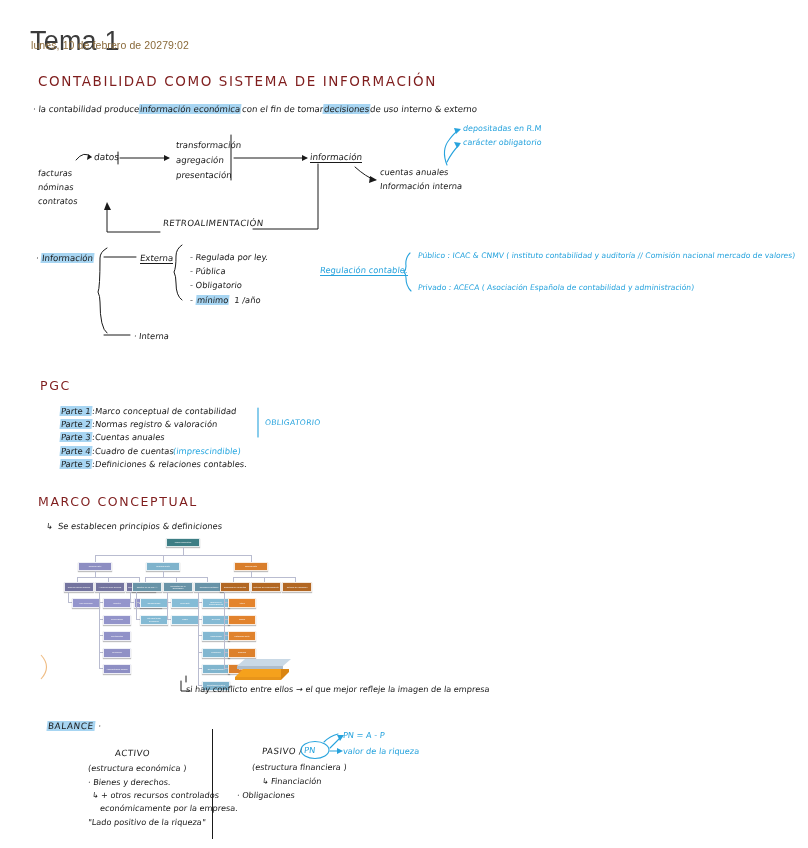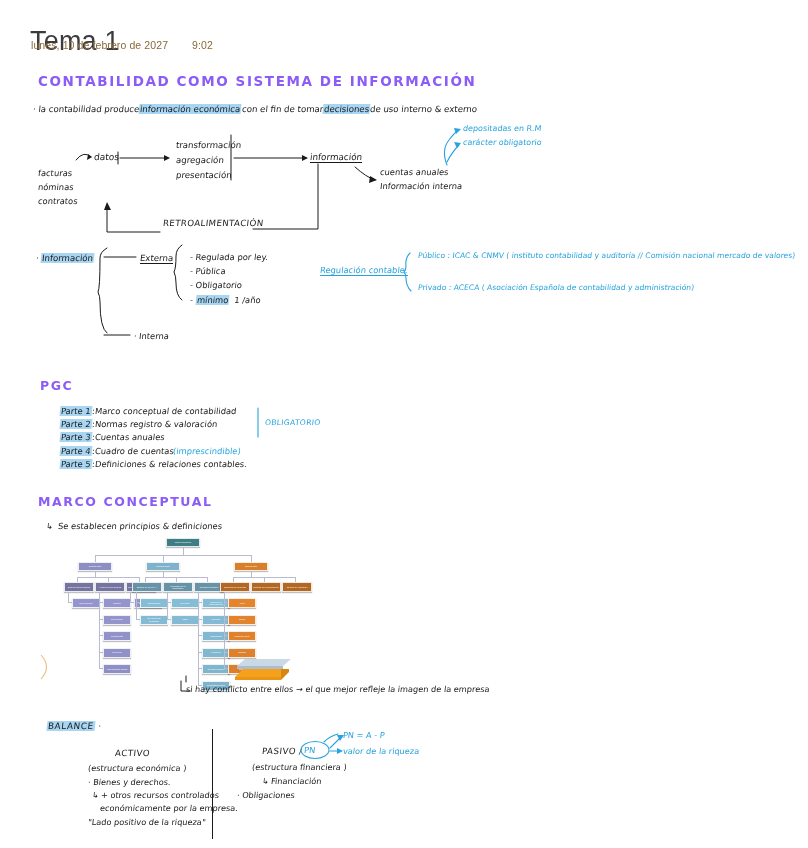--- a/index.html
+++ b/index.html
@@ -17,32 +17,32 @@
   .title {
     position:absolute; left:30px; top:26px;
     font-size:27px; color:#3b3b3b; font-weight:400;
     letter-spacing:.2px;
   }
   .subtitle {
     position:absolute; left:31px; top:39px;
     font-size:10.5px; color:#8a6a3a;
     letter-spacing:.1px;
   }
-  .subtitle .tm { margin-left:24px; }
+  .subtitle .tm { }
 
   
   .hw {
     position:absolute;
     font-family:"DejaVu Sans", sans-serif;
     color:#1a1a1a;
     white-space:nowrap;
   }
   .hw.blue { color:#27a3dd; }
   .hw.bluehead {
-    color:#8b5cf6; font-weight:700; letter-spacing:1.6px;text-align:center;
+    color:#7f1d1d; font-weight:400; letter-spacing:1.6px;text-align:center;
   }
   .hl { background:#a7d5f2; padding:0 1px; }
   .u { border-bottom:1px solid #1a1a1a; }
   .ub { border-bottom:1px solid #27a3dd; }
 
   
   .sk { display:inline-block; transform:skewX(-6deg); }
 
   
   svg.ink { position:absolute; left:0; top:0; width:808px; height:848px;

